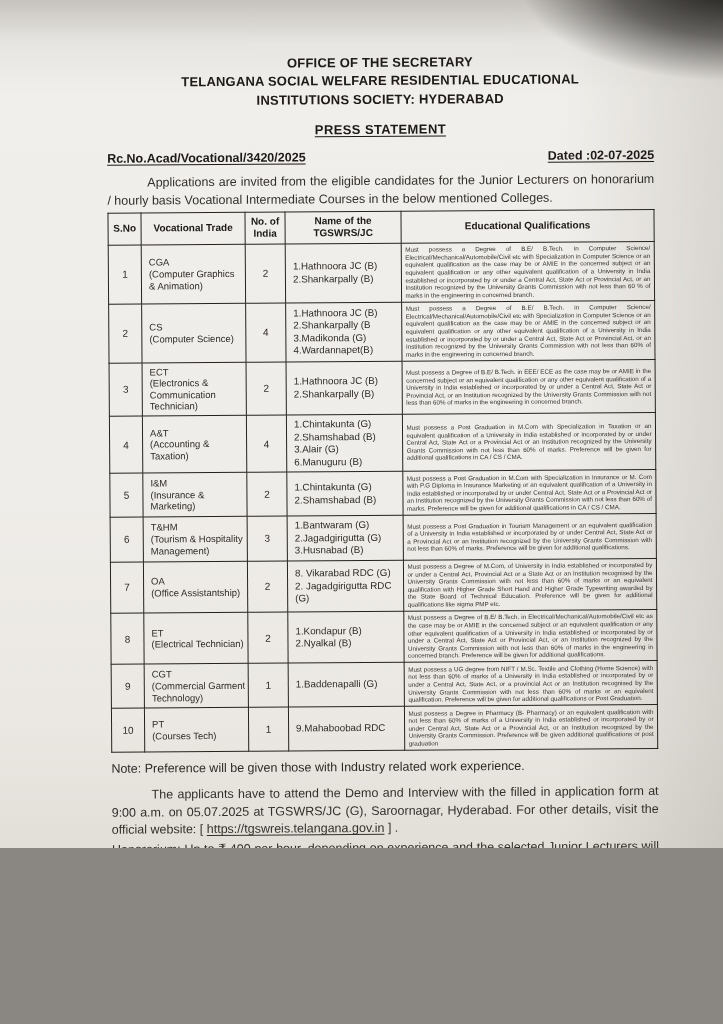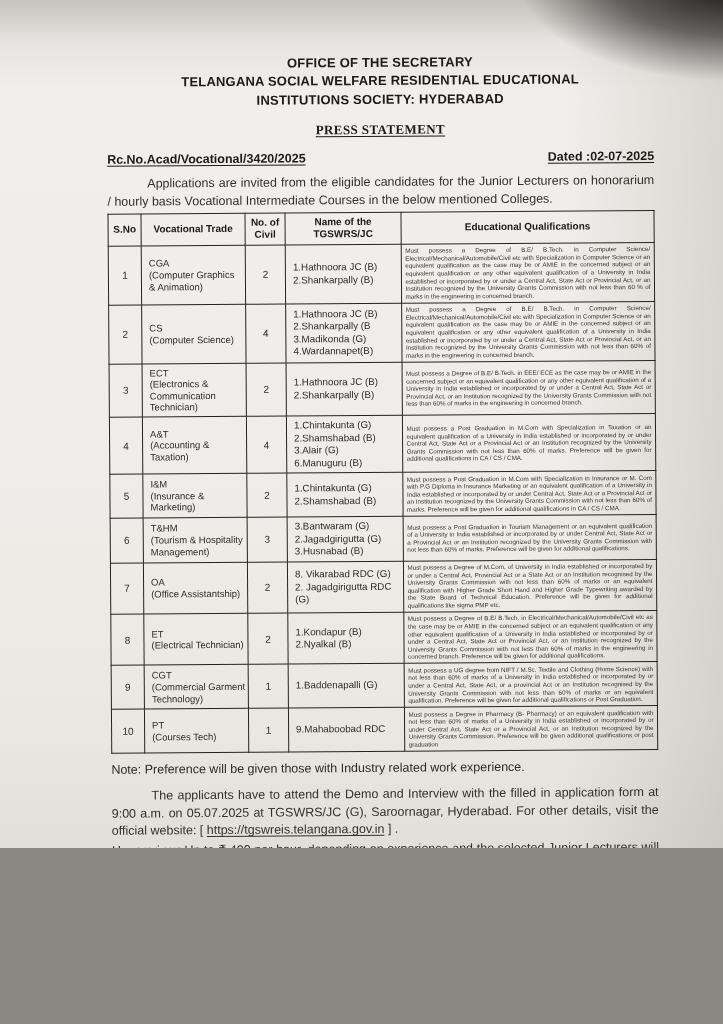--- a/index.html
+++ b/index.html
@@ -16,21 +16,21 @@
       linear-gradient(180deg, #c6c3be 0%, #e7e5e1 5%, #f1efeb 11%, #efede9 55%, #ebe8e3 85%, #e2dfd9 100%);
   }
   .content{
     position:relative;
     padding:54px 70px 0 106px;
     transform:rotate(-0.4deg);
     transform-origin:50% 0;
   }
   .office{ text-align:center; font-weight:bold; font-size:13px; line-height:1.42; color:#1d1a17; letter-spacing:.2px;}
   .press{ text-align:center; font-weight:bold; font-size:13px; margin-top:13px; }
-  .press span{ text-decoration:underline; text-underline-offset:2px; letter-spacing:.4px; color:#1d1a17;font-family:Liberation Serif, serif;}
+  .press span{ text-decoration:underline; text-underline-offset:2px; letter-spacing:.4px; color:#1d1a17;}
   .refrow{ display:flex; justify-content:space-between; margin-top:13px; font-weight:bold; font-size:12.5px; color:#1d1a17;}
   .refrow .u{ text-decoration:underline; text-underline-offset:2px;}
   .intro{ margin:9px 0 0 0; font-size:12.5px; line-height:1.38; text-align:justify; text-indent:40px; color:#33302b;}
   table.vac{ width:100%; border-collapse:collapse; margin-top:3px; table-layout:fixed;}
   table.vac th, table.vac td{ border:1.4px solid #26231f; vertical-align:middle; }
   table.vac th{ font-size:10px; font-weight:bold; color:#1d1a17; padding:3px 2px; line-height:1.25; text-align:center;}
   td.c-sno{ text-align:center; font-size:10px; }
   td.c-trade{ font-size:9.5px; line-height:1.22; padding:3px 2px 3px 7px; }
   td.c-posts{ text-align:center; font-size:10px; }
   td.c-coll{ font-size:9.8px; line-height:1.28; padding:3px 2px 3px 7px; }
@@ -74,21 +74,21 @@
         <col style="width:33px">
           <col style="width:104px">
           <col style="width:40px">
           <col style="width:116px">
           <col>
       </colgroup>
       <thead>
         <tr>
           <th>S.No</th>
           <th>Vocational Trade</th>
-          <th>No. of Civil</th>
+          <th>No. of India</th>
           <th>Name of the TGSWRS/JC</th>
           <th>Educational Qualifications</th>
         </tr>
       </thead>
       <tbody>
           <tr>
             <td class="c-sno">1</td>
             <td class="c-trade">
               <div>CGA</div>
               <div>(Computer Graphics &amp; Animation)</div>
@@ -157,21 +157,21 @@
             <td class="c-qual">Must possess a Post Graduation in M.Com with Specialization in Insurance or M. Com with P.G Diploma in Insurance Marketing or an equivalent qualification of a University in India established or incorporated by or under Central Act, State Act or a Provincial Act or an Institution recognized by the University Grants Commission with not less than 60% of marks. Preference will be given for additional qualifications in CA / CS / CMA.</td>
           </tr>
           <tr>
             <td class="c-sno">6</td>
             <td class="c-trade">
               <div>T&amp;HM</div>
               <div>(Tourism &amp; Hospitality Management)</div>
             </td>
             <td class="c-posts">3</td>
             <td class="c-coll">
-              <div>3.Bantwaram (G)</div>
+              <div>1.Bantwaram (G)</div>
               <div>2.Jagadgirigutta (G)</div>
               <div>3.Husnabad (B)</div>
             </td>
             <td class="c-qual">Must possess a Post Graduation in Tourism Management or an equivalent qualification of a University in India established or incorporated by or under Central Act, State Act or a Provincial Act or an Institution recognized by the University Grants Commission with not less than 60%  of marks. Preference will be given for additional qualifications.</td>
           </tr>
           <tr>
             <td class="c-sno">7</td>
             <td class="c-trade">
               <div>OA</div>
               <div>(Office Assistantship)</div>

